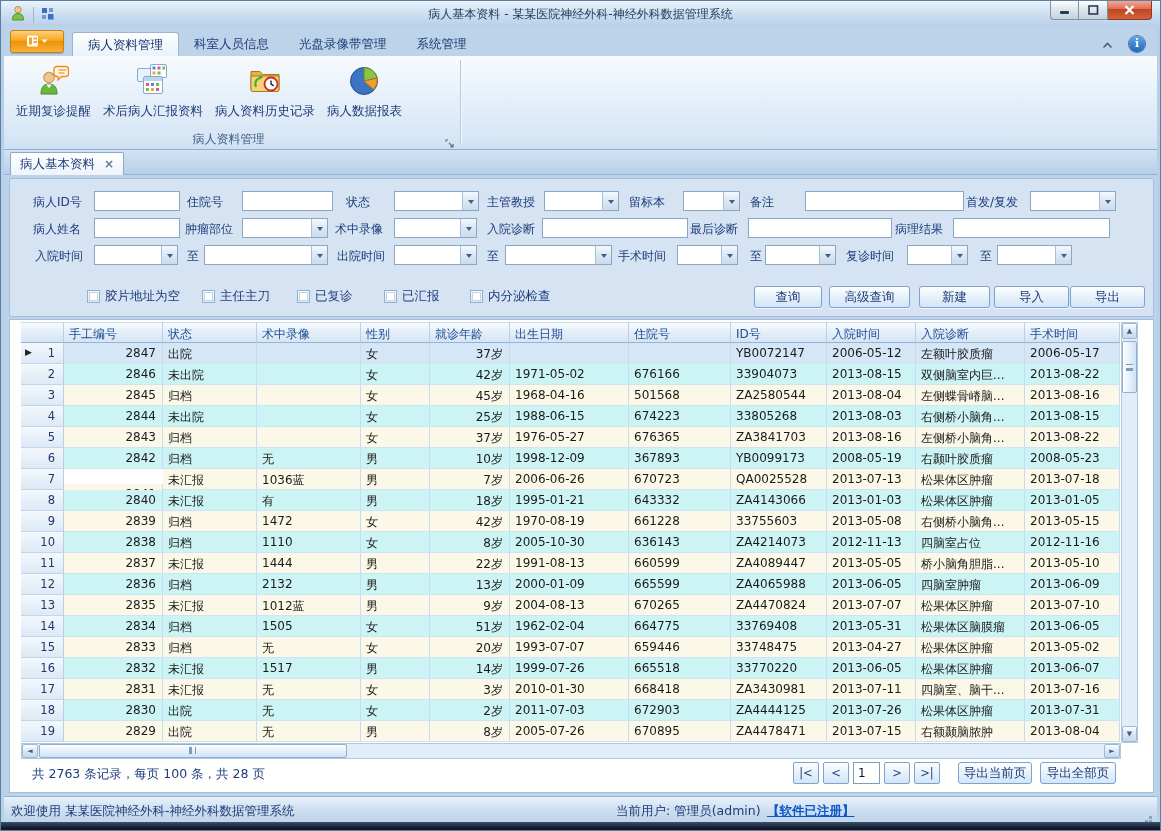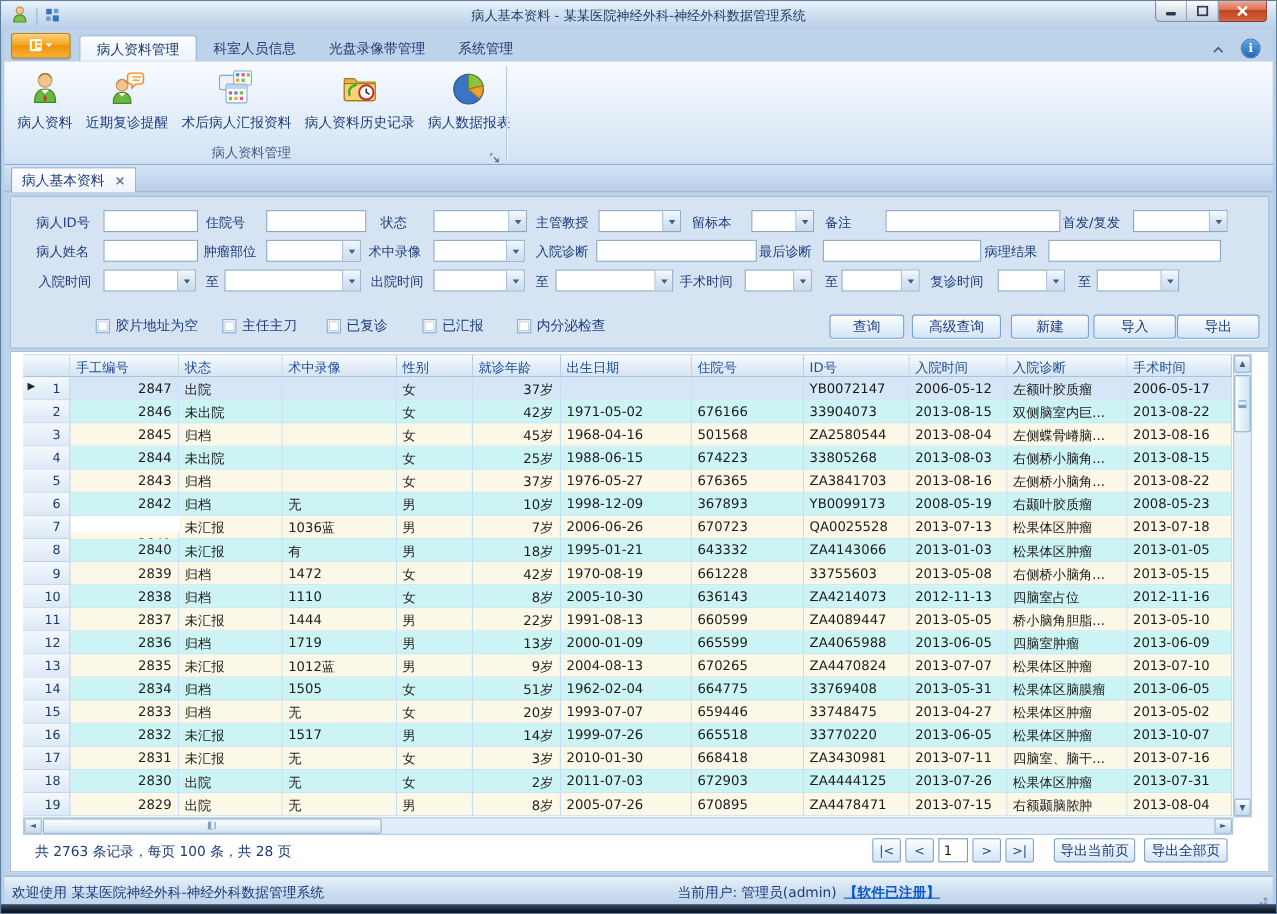--- a/index.html
+++ b/index.html
@@ -198,32 +198,20 @@
       <span><svg width="11" height="7">
             <path d="M1.5 5.5L5.5 1.5 9.5 5.5" fill="none" stroke="#44608a" stroke-width="1.6"></path>
           </svg></span>
       <span class="info-btn">i</span>
     </div>
   </div>
 
   <div class="ribbon-body">
     <div class="rgroup">
       <div class="rbtns" id="rbtns">
-          <div class="rbtn">
-            <div class="rbtn-icon">
-              <svg width="34" height="34" viewBox="0 0 34 34">
-                <path d="M7.5 30c0-8.5 3.5-12 9.5-12s9.5 3.5 9.5 12z" fill="#6cb83e" stroke="#3e8a1f" stroke-width="1.2"></path>
-                <path d="M13.5 18.5l3.5 4 3.5-4z" fill="#fff"></path>
-                <path d="M17 22.5l1.6 4-1.6 3.2-1.6-3.2z" fill="#cf2d2d"></path>
-                <circle cx="17" cy="10" r="6.3" fill="#f2c48e" stroke="#c2915a"></circle>
-                <path d="M10.8 9.3a6.3 6.3 0 0 1 12.4 0c-2.2-3.6-4-4.6-6.2-4.6s-4 1-6.2 4.6z" fill="#8a5c2a"></path>
-              </svg>
-            </div>
-            <div class="rbtn-label">病人资料</div>
-          </div>
           <div class="rbtn">
             <div class="rbtn-icon">
               <svg width="34" height="34" viewBox="0 0 34 34">
                 <path d="M4 31c0-7 3-10 8-10s8 3 8 10z" fill="#6cb83e" stroke="#3e8a1f"></path>
                 <path d="M9 21.5l3 3.4 3-3.4z" fill="#fff"></path>
                 <circle cx="12" cy="14.5" r="5.3" fill="#f2c48e" stroke="#c2915a"></circle>
                 <path d="M6.9 13.8a5.3 5.3 0 0 1 10.2 0c-1.8-3-3.4-3.9-5.1-3.9s-3.3.9-5.1 3.9z" fill="#8a5c2a"></path>
                 <path d="M20 3.5h8.5a3 3 0 0 1 3 3v4a3 3 0 0 1-3 3h-4l-3.5 3.5v-3.5h-1a3 3 0 0 1-3-3v-4a3 3 0 0 1 3-3z" fill="#fff7ea" stroke="#f08a1d" stroke-width="1.3"></path>
                 <path d="M21.5 7h8M21.5 10h6" stroke="#f0a64d" stroke-width="1.4"></path>
               </svg>
@@ -559,21 +547,21 @@
             <div class="gc" style="width: 102px;">660599</div>
             <div class="gc" style="width: 96px;">ZA4089447</div>
             <div class="gc" style="width: 89px;">2013-05-05</div>
             <div class="gc" style="width: 109px;">桥小脑角胆脂...</div>
             <div class="gc" style="width: 95px;">2013-05-10</div>
           </div>
           <div class="grow cyan">
             <div class="gc rowhdr" style="width: 43px;"><span class="rownum">12</span></div>
             <div class="gc r" style="width: 99px;">2836</div>
             <div class="gc" style="width: 94px;">归档</div>
-            <div class="gc" style="width: 104px;">1719</div>
+            <div class="gc" style="width: 104px;">2132</div>
             <div class="gc" style="width: 69px;">男</div>
             <div class="gc r" style="width: 80px;">13岁</div>
             <div class="gc" style="width: 119px;">2000-01-09</div>
             <div class="gc" style="width: 102px;">665599</div>
             <div class="gc" style="width: 96px;">ZA4065988</div>
             <div class="gc" style="width: 89px;">2013-06-05</div>
             <div class="gc" style="width: 109px;">四脑室肿瘤</div>
             <div class="gc" style="width: 95px;">2013-06-09</div>
           </div>
           <div class="grow cream">
@@ -623,21 +611,21 @@
             <div class="gc r" style="width: 99px;">2832</div>
             <div class="gc" style="width: 94px;">未汇报</div>
             <div class="gc" style="width: 104px;">1517</div>
             <div class="gc" style="width: 69px;">男</div>
             <div class="gc r" style="width: 80px;">14岁</div>
             <div class="gc" style="width: 119px;">1999-07-26</div>
             <div class="gc" style="width: 102px;">665518</div>
             <div class="gc" style="width: 96px;">33770220</div>
             <div class="gc" style="width: 89px;">2013-06-05</div>
             <div class="gc" style="width: 109px;">松果体区肿瘤</div>
-            <div class="gc" style="width: 95px;">2013-10-07</div>
+            <div class="gc" style="width: 95px;">2013-06-07</div>
           </div>
           <div class="grow cream">
             <div class="gc rowhdr" style="width: 43px;"><span class="rownum">17</span></div>
             <div class="gc r" style="width: 99px;">2831</div>
             <div class="gc" style="width: 94px;">未汇报</div>
             <div class="gc" style="width: 104px;">无</div>
             <div class="gc" style="width: 69px;">女</div>
             <div class="gc r" style="width: 80px;">3岁</div>
             <div class="gc" style="width: 119px;">2010-01-30</div>
             <div class="gc" style="width: 102px;">668418</div>

